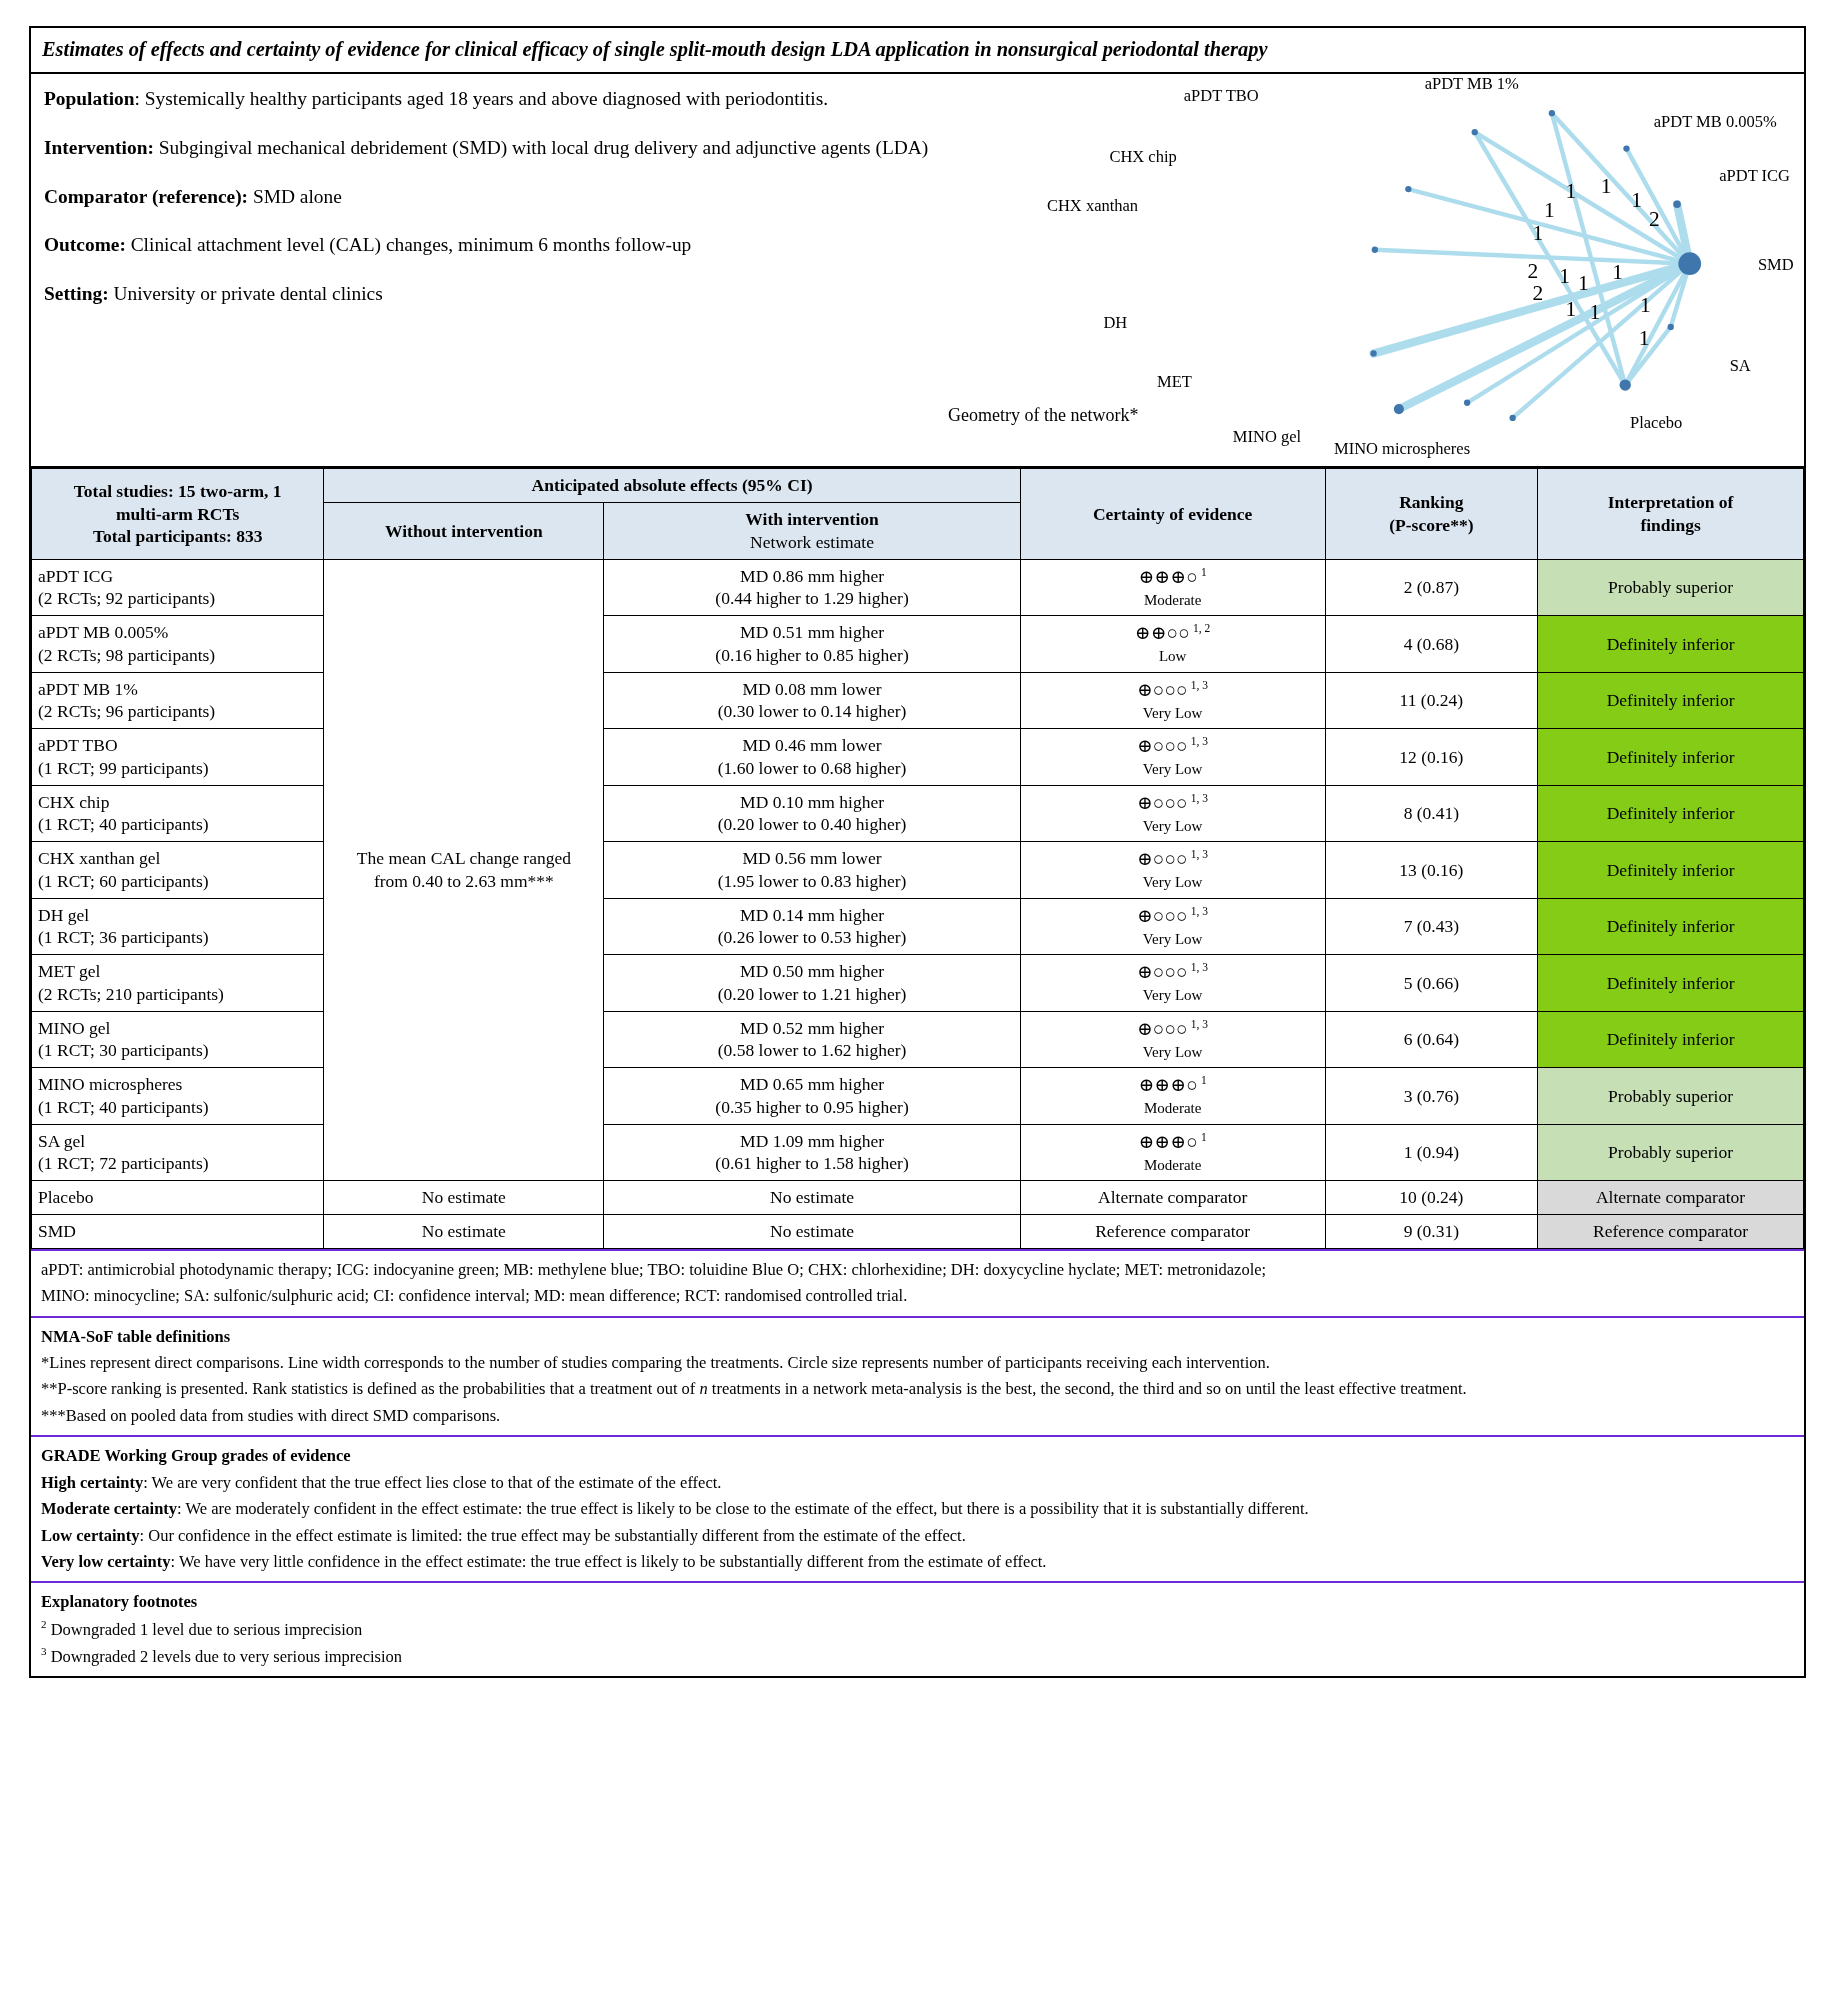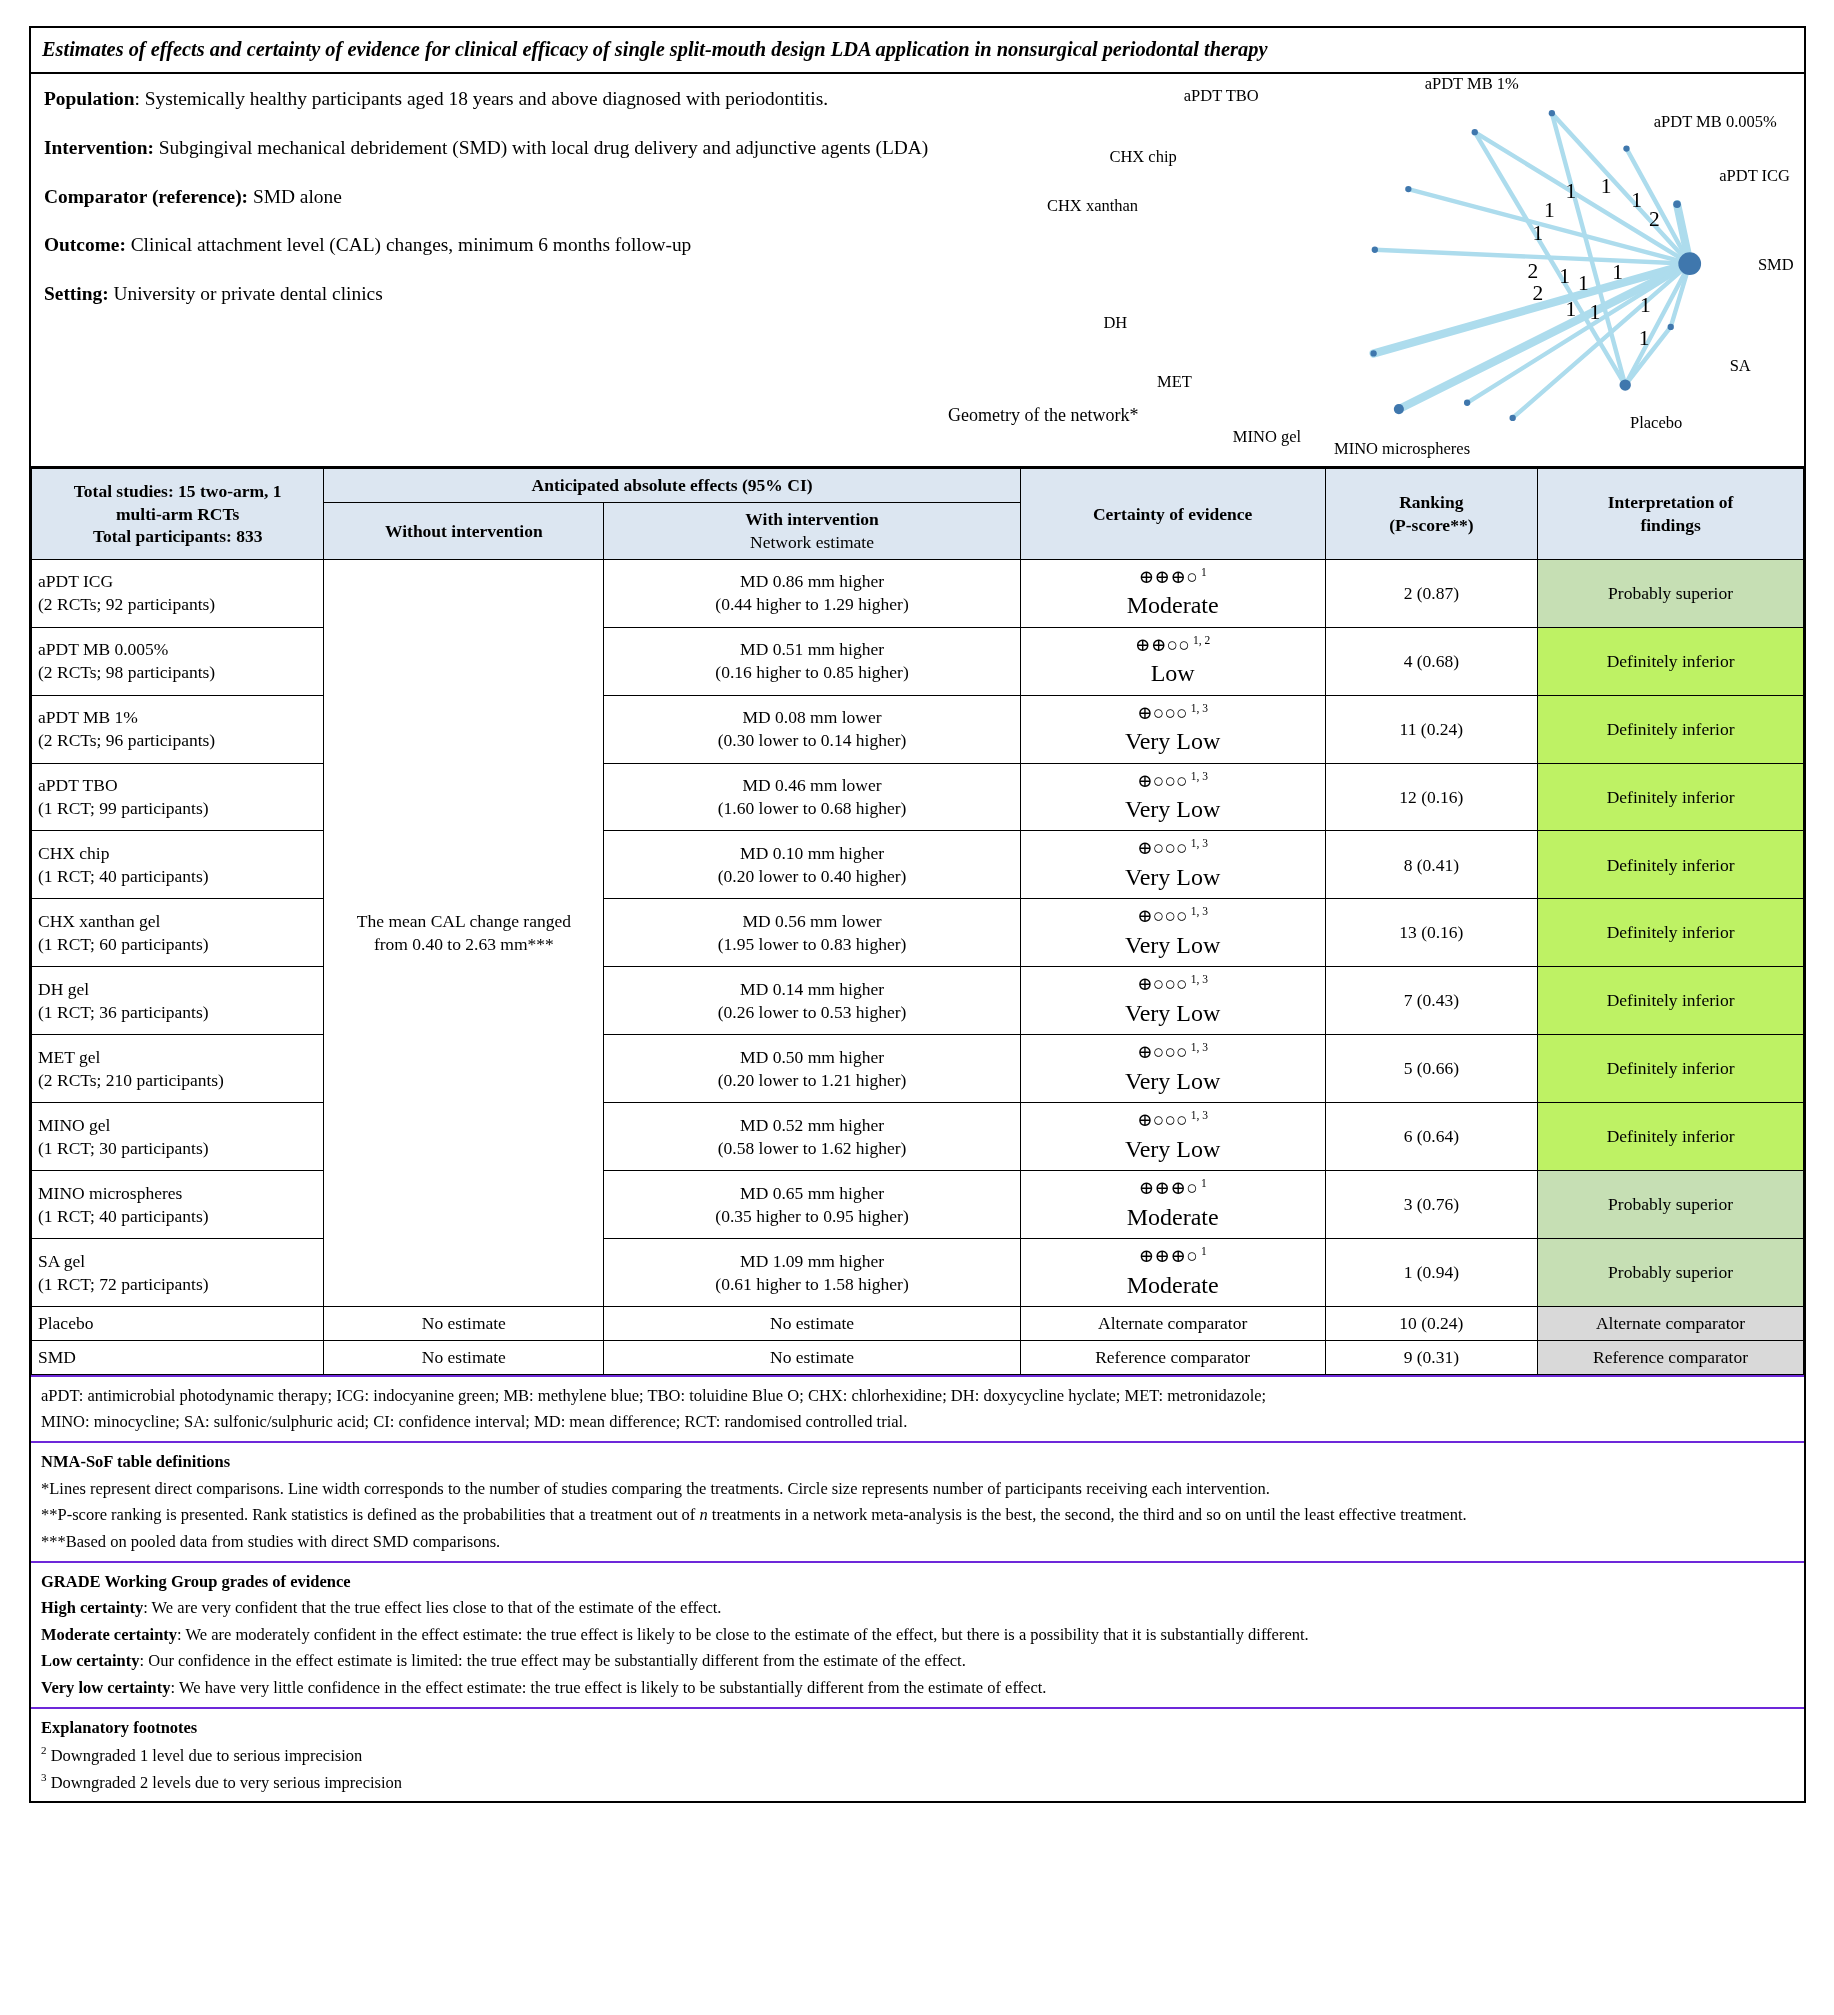--- a/index.html
+++ b/index.html
@@ -92,23 +92,23 @@
   }
   td.tx-name{text-align:left;line-height:1.55;padding:7px 7px;}
   td.ctr{text-align:center;}
   td.noest{text-align:center;}
   .cert-circles{
     font-size:18.4px;
     letter-spacing:0.5px;
     white-space:nowrap;
   }
   .sup{font-size:11.5px;vertical-align:super;}
-  .cert-word{display:block;font-size:24px;margin-top:1px;}
+  .cert-word{display:block;font-size:15px;margin-top:1px;}
   .green{background:#c6dfb4;}
-  .peach{background:#bef264;}
+  .peach{background:#84cc16;}
   .grey{background:#d9d9d9;}
   
   .note{
     box-sizing:border-box;
     border-top:2px solid #6d28d9;
     padding:7px 10px 8px 10px;
     font-size:16.5px;
     line-height:1.42;
   }
   .note p{margin:0 0 3px 0;}

